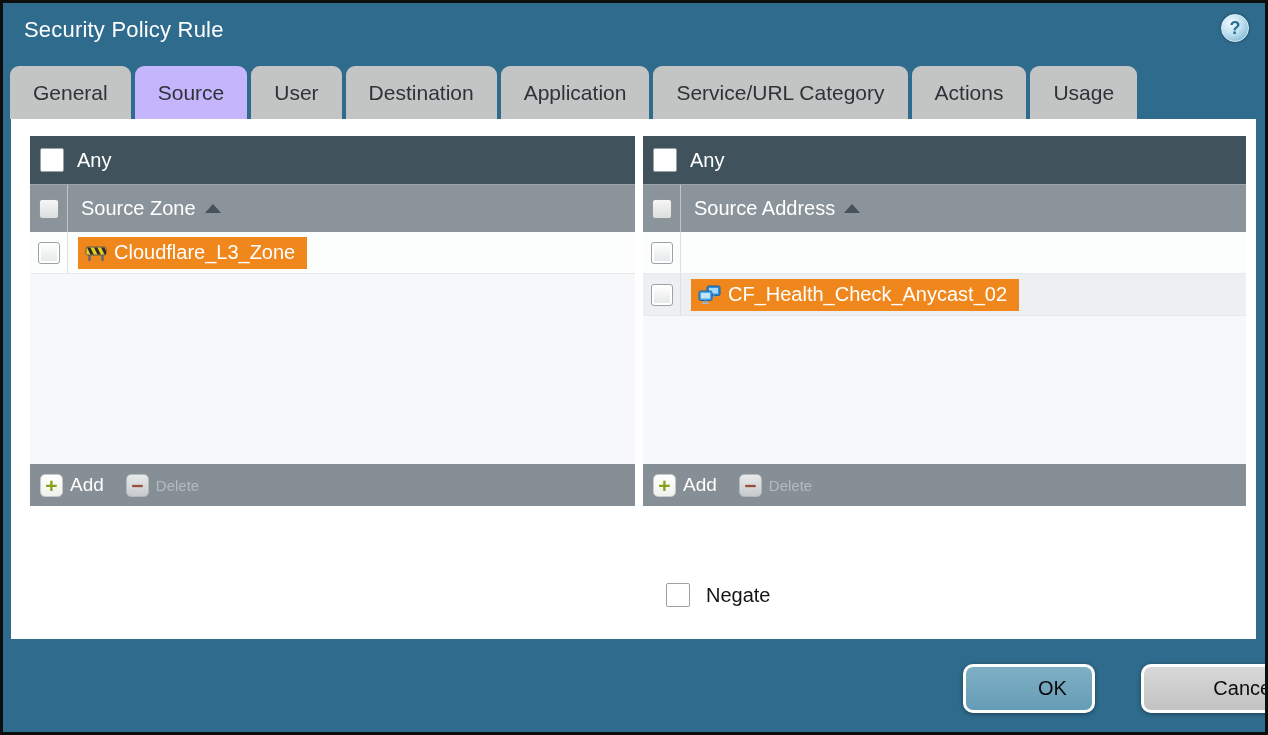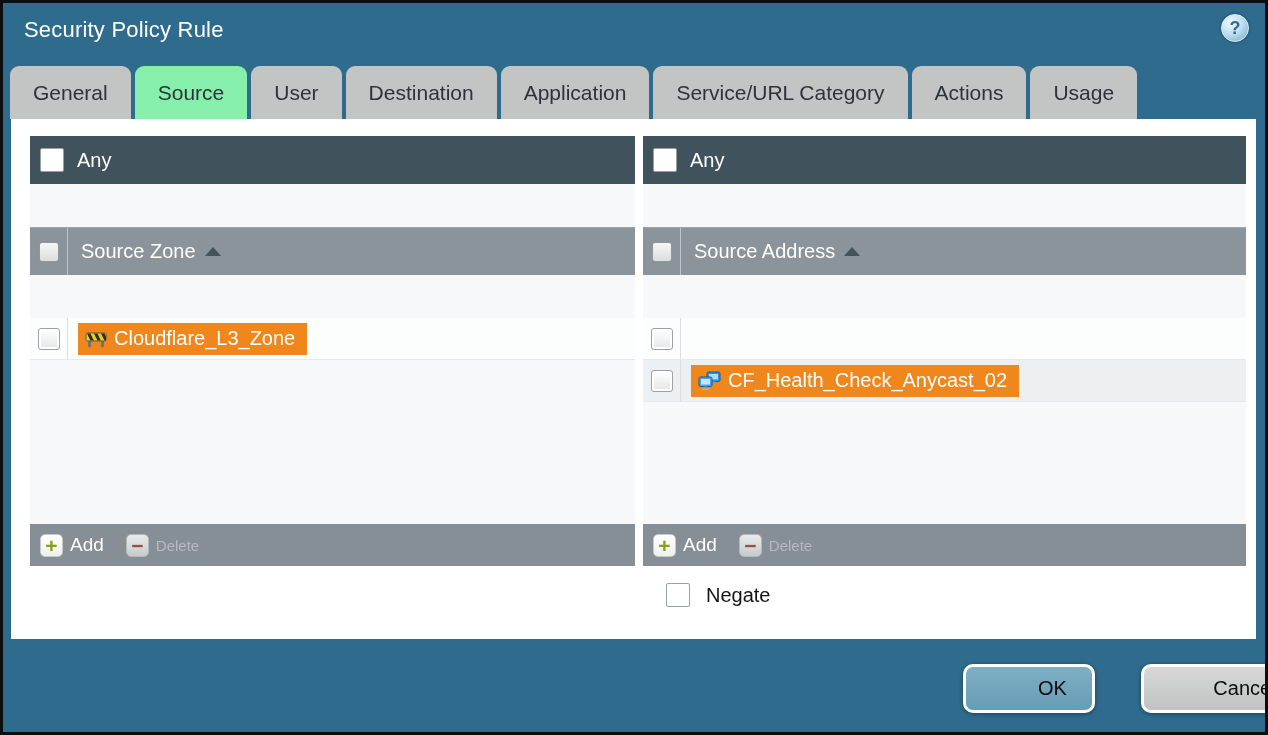--- a/index.html
+++ b/index.html
@@ -44,31 +44,30 @@
     position:absolute;left:7px;top:63px;height:53px;
     display:flex;gap:4px;align-items:center;
   }
   .tab{
     height:53px;display:flex;align-items:center;
     padding:0 23px;background:var(--tab-inactive);
     border-radius:9px 9px 0 0;
     font-size:21px;color:var(--tab-text);
     cursor:pointer;white-space:nowrap;
   }
-  .tab.active{background:#86efac;}
+  .tab.active{background:#c4b5fd;}
   
   .content{
     position:absolute;left:8px;top:116px;width:1245px;height:520px;
     background:#ffffff;
   }
   .panel{
-    position:absolute;top:17px;height:430px;
+    position:absolute;top:17px;height:370px;
     display:flex;flex-direction:column;
     background:var(--body-bg);
-    gap:43px;
   }
   .panel.left{left:19px;width:605px;}
   .panel.right{left:632px;width:603px;}
   .any-bar{
     height:48px;background:var(--dark-bar);
     display:flex;align-items:center;flex:0 0 auto;
   }
   .any-bar .cb{margin-left:10px;}
   .any-label{color:#fff;font-size:20px;margin-left:13px;}
   .col-header{

